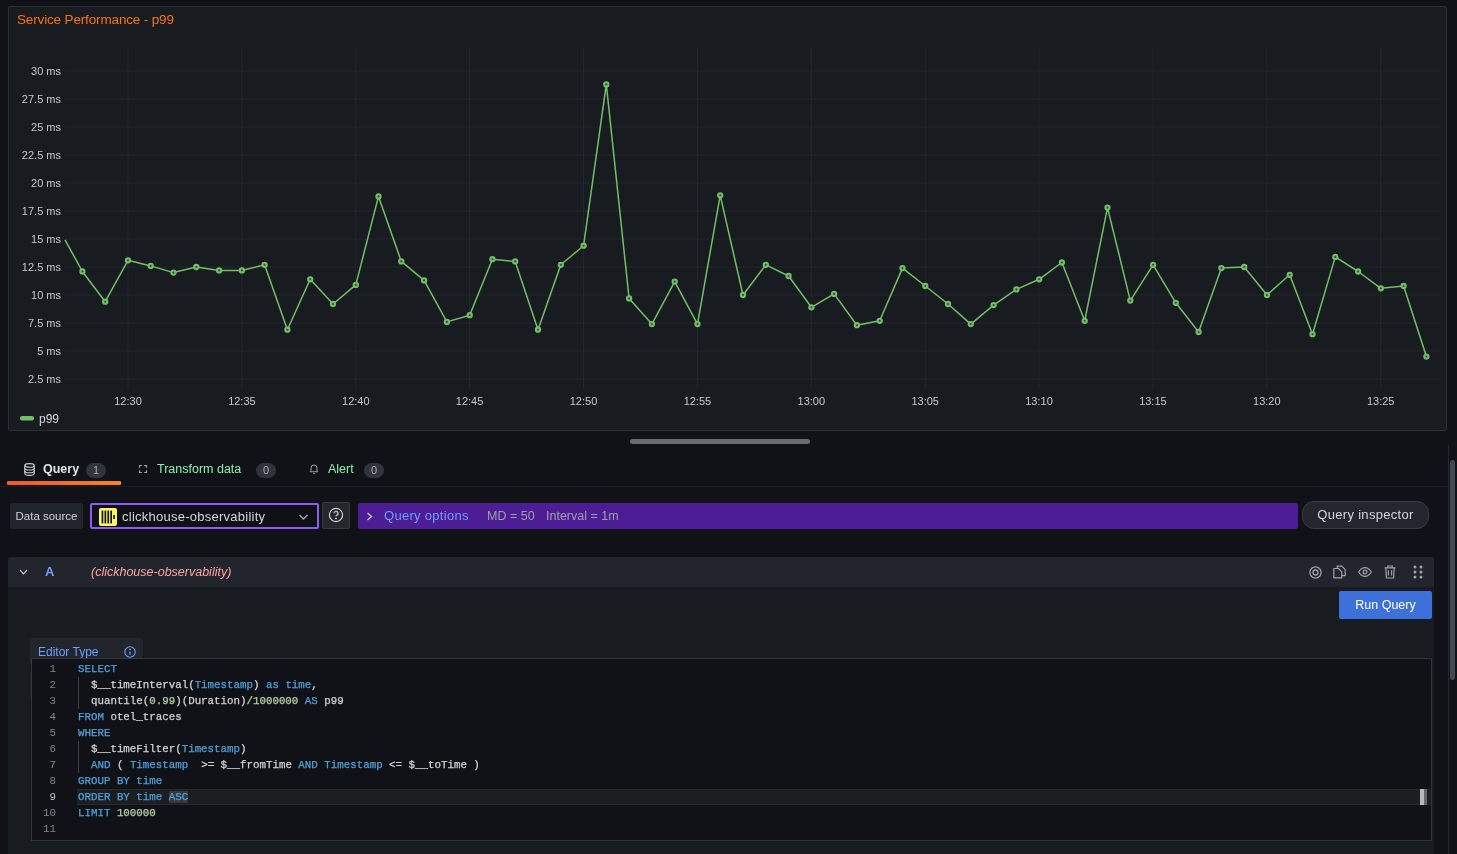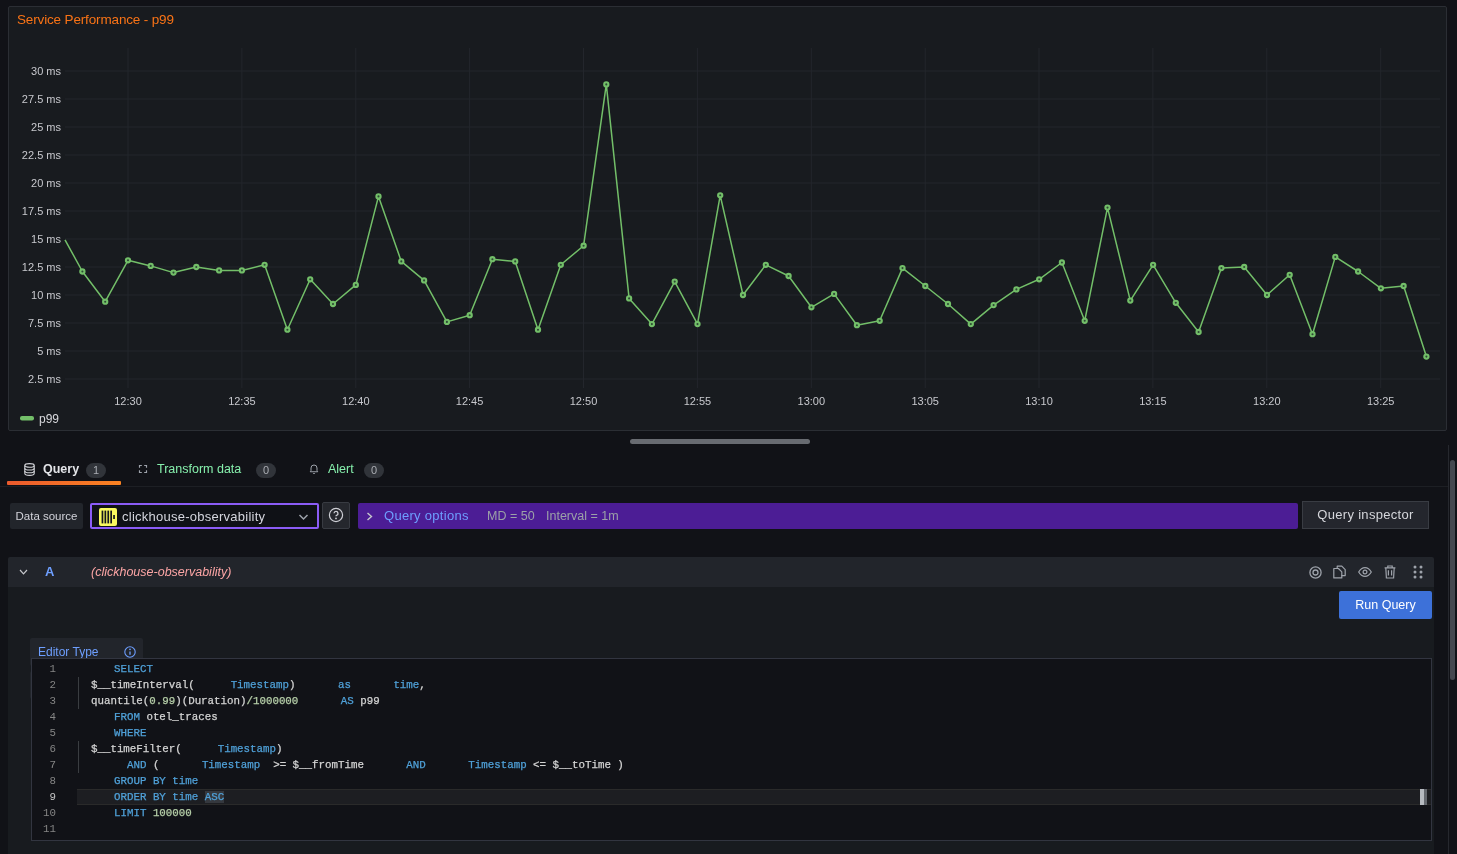--- a/index.html
+++ b/index.html
@@ -14,38 +14,38 @@
 .tabtxt { font-size:12.5px; color:#86efac; }
 .badge { display:inline-block; height:15px; line-height:15px; padding:0 7px; border-radius:8px;
   background:#31343a; color:#aaadb3; font-size:11px; text-align:center; }
 .underline { left:7px; top:481px; width:114px; height:4px; border-radius:1px;
   background:linear-gradient(90deg,#eb5a2d,#fb8322); }
 .dslabel { left:10px; top:503px; width:73px; height:26px; background:#22252b; border-radius:2px;
   color:#d2d3da; font-size:11.5px; font-weight:500; line-height:26px; text-align:center; }
 .dssel { left:90px; top:503px; width:229px; height:26px; background:#0f1116; border:2px solid #8b5cf6; border-radius:2px; }
 .helpbtn { left:322px; top:502px; width:28px; height:27px; background:#25272d; border:1px solid #383b42; border-radius:2px; }
 .qostrip { left:358px; top:503px; width:940px; height:26px; background:#4c1d95; border-radius:2px; }
-.qinsp { left:1302px; top:501px; width:127px; height:28px; background:#24262d; border:1px solid #393c43; border-radius:0;
+.qinsp { left:1302px; top:501px; width:127px; height:28px; background:#24262d; border:1px solid #393c43; border-radius:12px;
   color:#d5d6db; font-size:13px; letter-spacing:0.3px; font-weight:500; text-align:center; line-height:26px; }
 .cardhead { left:8px; top:557px; width:1426px; height:30px; background:#22252b; border-radius:2px 2px 0 0; }
 .cardbody { left:8px; top:587px; width:1426px; height:267px; background:#181b1f; }
 .flabel { width:113px; height:28px; background:#22252b; border-radius:2px; color:#6e9fff;
   font-size:12px; font-weight:500; line-height:28px; padding-left:8px; position:absolute; left:30px;margin-top:48px; }
 .radiogrp { position:absolute; background:#111217; border:1px solid #2f3238; border-radius:2px;
   height:28px; display:flex; align-items:center; padding:0 1px; }
 .radio { font-size:12.5px; color:#9ea3ab; padding:0 15px; height:24px; line-height:24px; border-radius:2px; }
 .radio.active { background:#37393f; color:#e8e9ec; font-weight:700; }
 .runq { left:1339px; top:591px; width:93px; height:28px; background:#3d71d9; border-radius:2px;
   color:#fff; font-size:12.5px; font-weight:500; text-align:center; line-height:28px; }
 .editor { left:31px; top:658px; width:1401px; height:183px; background:#111217; border:1px solid #323540; }
 .codeline { position:absolute; left:78px; height:16px; line-height:16px; white-space:pre;
   font-family:"Liberation Mono", monospace; font-size:10.8px; color:#d4d4d4; -webkit-text-stroke:0.25px; }
 .lnum { position:absolute; width:24px; text-align:right; height:16px; line-height:16px;
   font-family:"Liberation Mono", monospace; font-size:10.8px; color:#858585; }
-.kw { color:#4fa0d8;margin-left:36px; }
+.kw { color:#4fa0d8; }
 .num { color:#b5cea8; }
 .vline { left:1448px; top:445px; width:1px; height:409px; background:#26282e; }
 .vthumb { left:1450px; top:460px; width:5px; height:220px; background:#44484f; border-radius:3px; }
 svg text { font-family:"Liberation Sans", sans-serif; }
 </style>
 </head>
 <body>
 <div id="stage">
   <div class="abs panel"></div>
   <div class="abs ptitle">Service Performance - p99</div>

